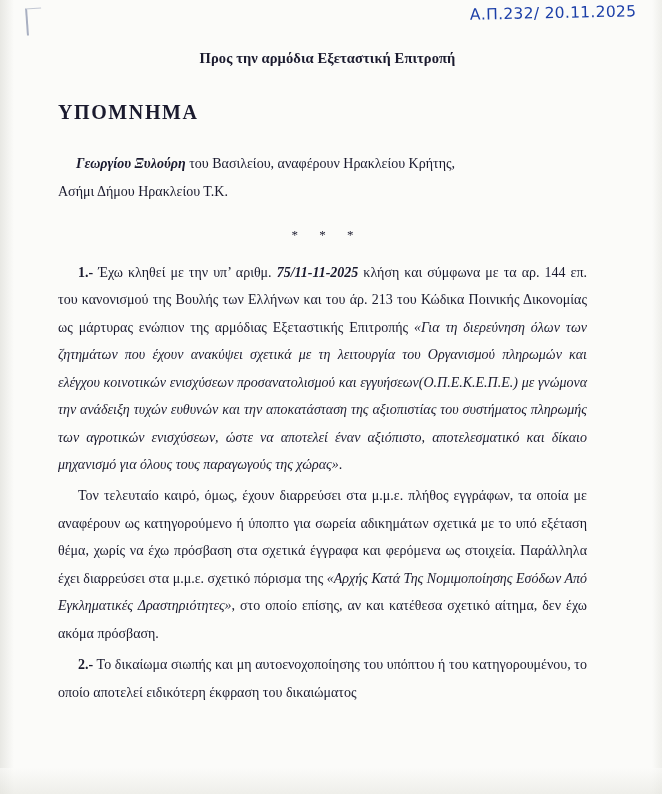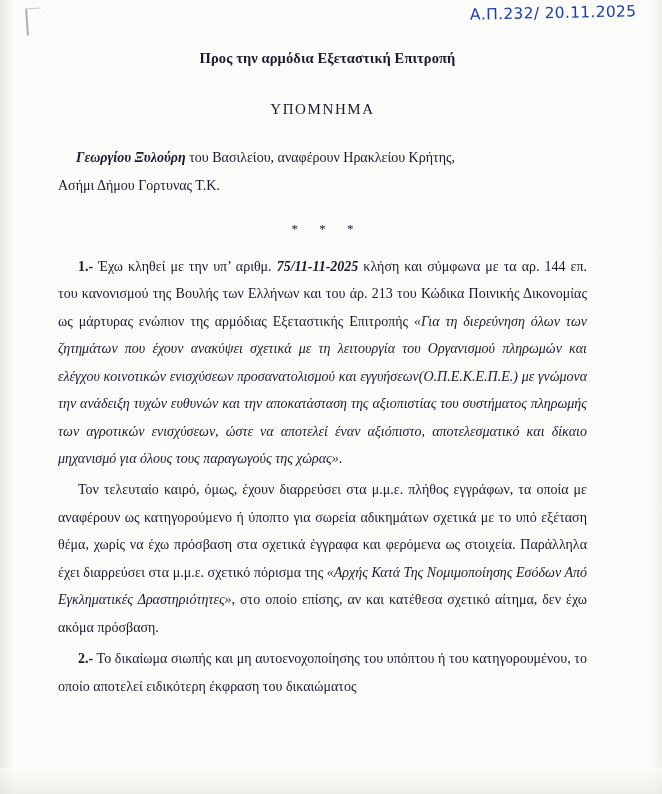--- a/index.html
+++ b/index.html
@@ -86,23 +86,22 @@
   .heading-line {
     font-weight: bold;
     font-size: 14.5px;
     line-height: 1.75;
     letter-spacing: .1px;
   }
   .heading-line.indent-a { padding-left: 10px; }
   .heading-line.indent-b { padding-left: 10px; }
 
   .doc-title {
-    text-align: center;
-    font-weight: normal;
-    font-size: 15px;
+    font-weight: bold;
+    font-size: 20px;
     letter-spacing: 1.6px;
     margin-top: 30px;
   }
 
   .party-block {
     margin-top: 26px;
     font-size: 14px;
     line-height: 1.95;
     text-align: justify;
     text-justify: inter-word;
@@ -167,21 +166,21 @@
     <div class="heading-block">
       <div class="heading-line indent-a">Προς την αρμόδια Εξεταστική Επιτροπή</div>
     </div>
 
     <div class="doc-title">ΥΠΟΜΝΗΜΑ</div>
 
     <div class="party-block">
       <div class="first-line">
         <span class="name">Γεωργίου Ξυλούρη</span><span> του Βασιλείου, αναφέρουν Ηρακλείου Κρήτης,</span>
       </div>
-      <div class="party-line-2">Ασήμι Δήμου Γορτυνας Τ.Κ.</div>
+      <div class="party-line-2">Ασήμι Δήμου Ηρακλείου Τ.Κ.</div>
     </div>
 
     <div class="asterisks">* * *</div>
 
     <div id="paragraphs">
         <p class="body-par"><span class="num">1.-</span><span> Έχω κληθεί με την υπ’ αριθμ. </span><span class="bold-it">75/11-11-2025</span><span> κλήση και σύμφωνα με τα αρ. 144 επ. του κανονισμού της Βουλής των Ελλήνων και του άρ. 213 του Κώδικα Ποινικής Δικονομίας ως μάρτυρας ενώπιον της αρμόδιας Εξεταστικής Επιτροπής </span><span class="ital">«Για τη διερεύνηση όλων των ζητημάτων που έχουν ανακύψει σχετικά με τη λειτουργία του Οργανισμού πληρωμών και ελέγχου κοινοτικών ενισχύσεων προσανατολισμού και εγγυήσεων(Ο.Π.Ε.Κ.Ε.Π.Ε.)</span><span class="ital"> με γνώμονα την ανάδειξη τυχών ευθυνών και την αποκατάσταση της αξιοπιστίας του συστήματος πληρωμής των αγροτικών ενισχύσεων, ώστε να αποτελεί έναν αξιόπιστο, αποτελεσματικό και δίκαιο μηχανισμό για όλους τους παραγωγούς της χώρας»</span><span>.</span></p>
         <p class="body-par"><span>Τον τελευταίο καιρό, όμως, έχουν διαρρεύσει στα μ.μ.ε. πλήθος εγγράφων, τα οποία με αναφέρουν ως κατηγορούμενο ή ύποπτο για σωρεία αδικημάτων σχετικά με το υπό εξέταση θέμα, χωρίς να έχω πρόσβαση στα σχετικά έγγραφα και φερόμενα ως στοιχεία. Παράλληλα έχει διαρρεύσει στα μ.μ.ε. σχετικό πόρισμα της </span><span class="ital">«Αρχής Κατά Της Νομιμοποίησης Εσόδων Από Εγκληματικές Δραστηριότητες»</span><span>, στο οποίο επίσης, αν και κατέθεσα σχετικό αίτημα, δεν έχω ακόμα πρόσβαση.</span></p>
         <p class="body-par"><span class="num">2.-</span><span> Το δικαίωμα σιωπής και μη αυτοενοχοποίησης του υπόπτου ή του κατηγορουμένου, το οποίο αποτελεί ειδικότερη έκφραση του δικαιώματος</span></p>
       </div>
 

